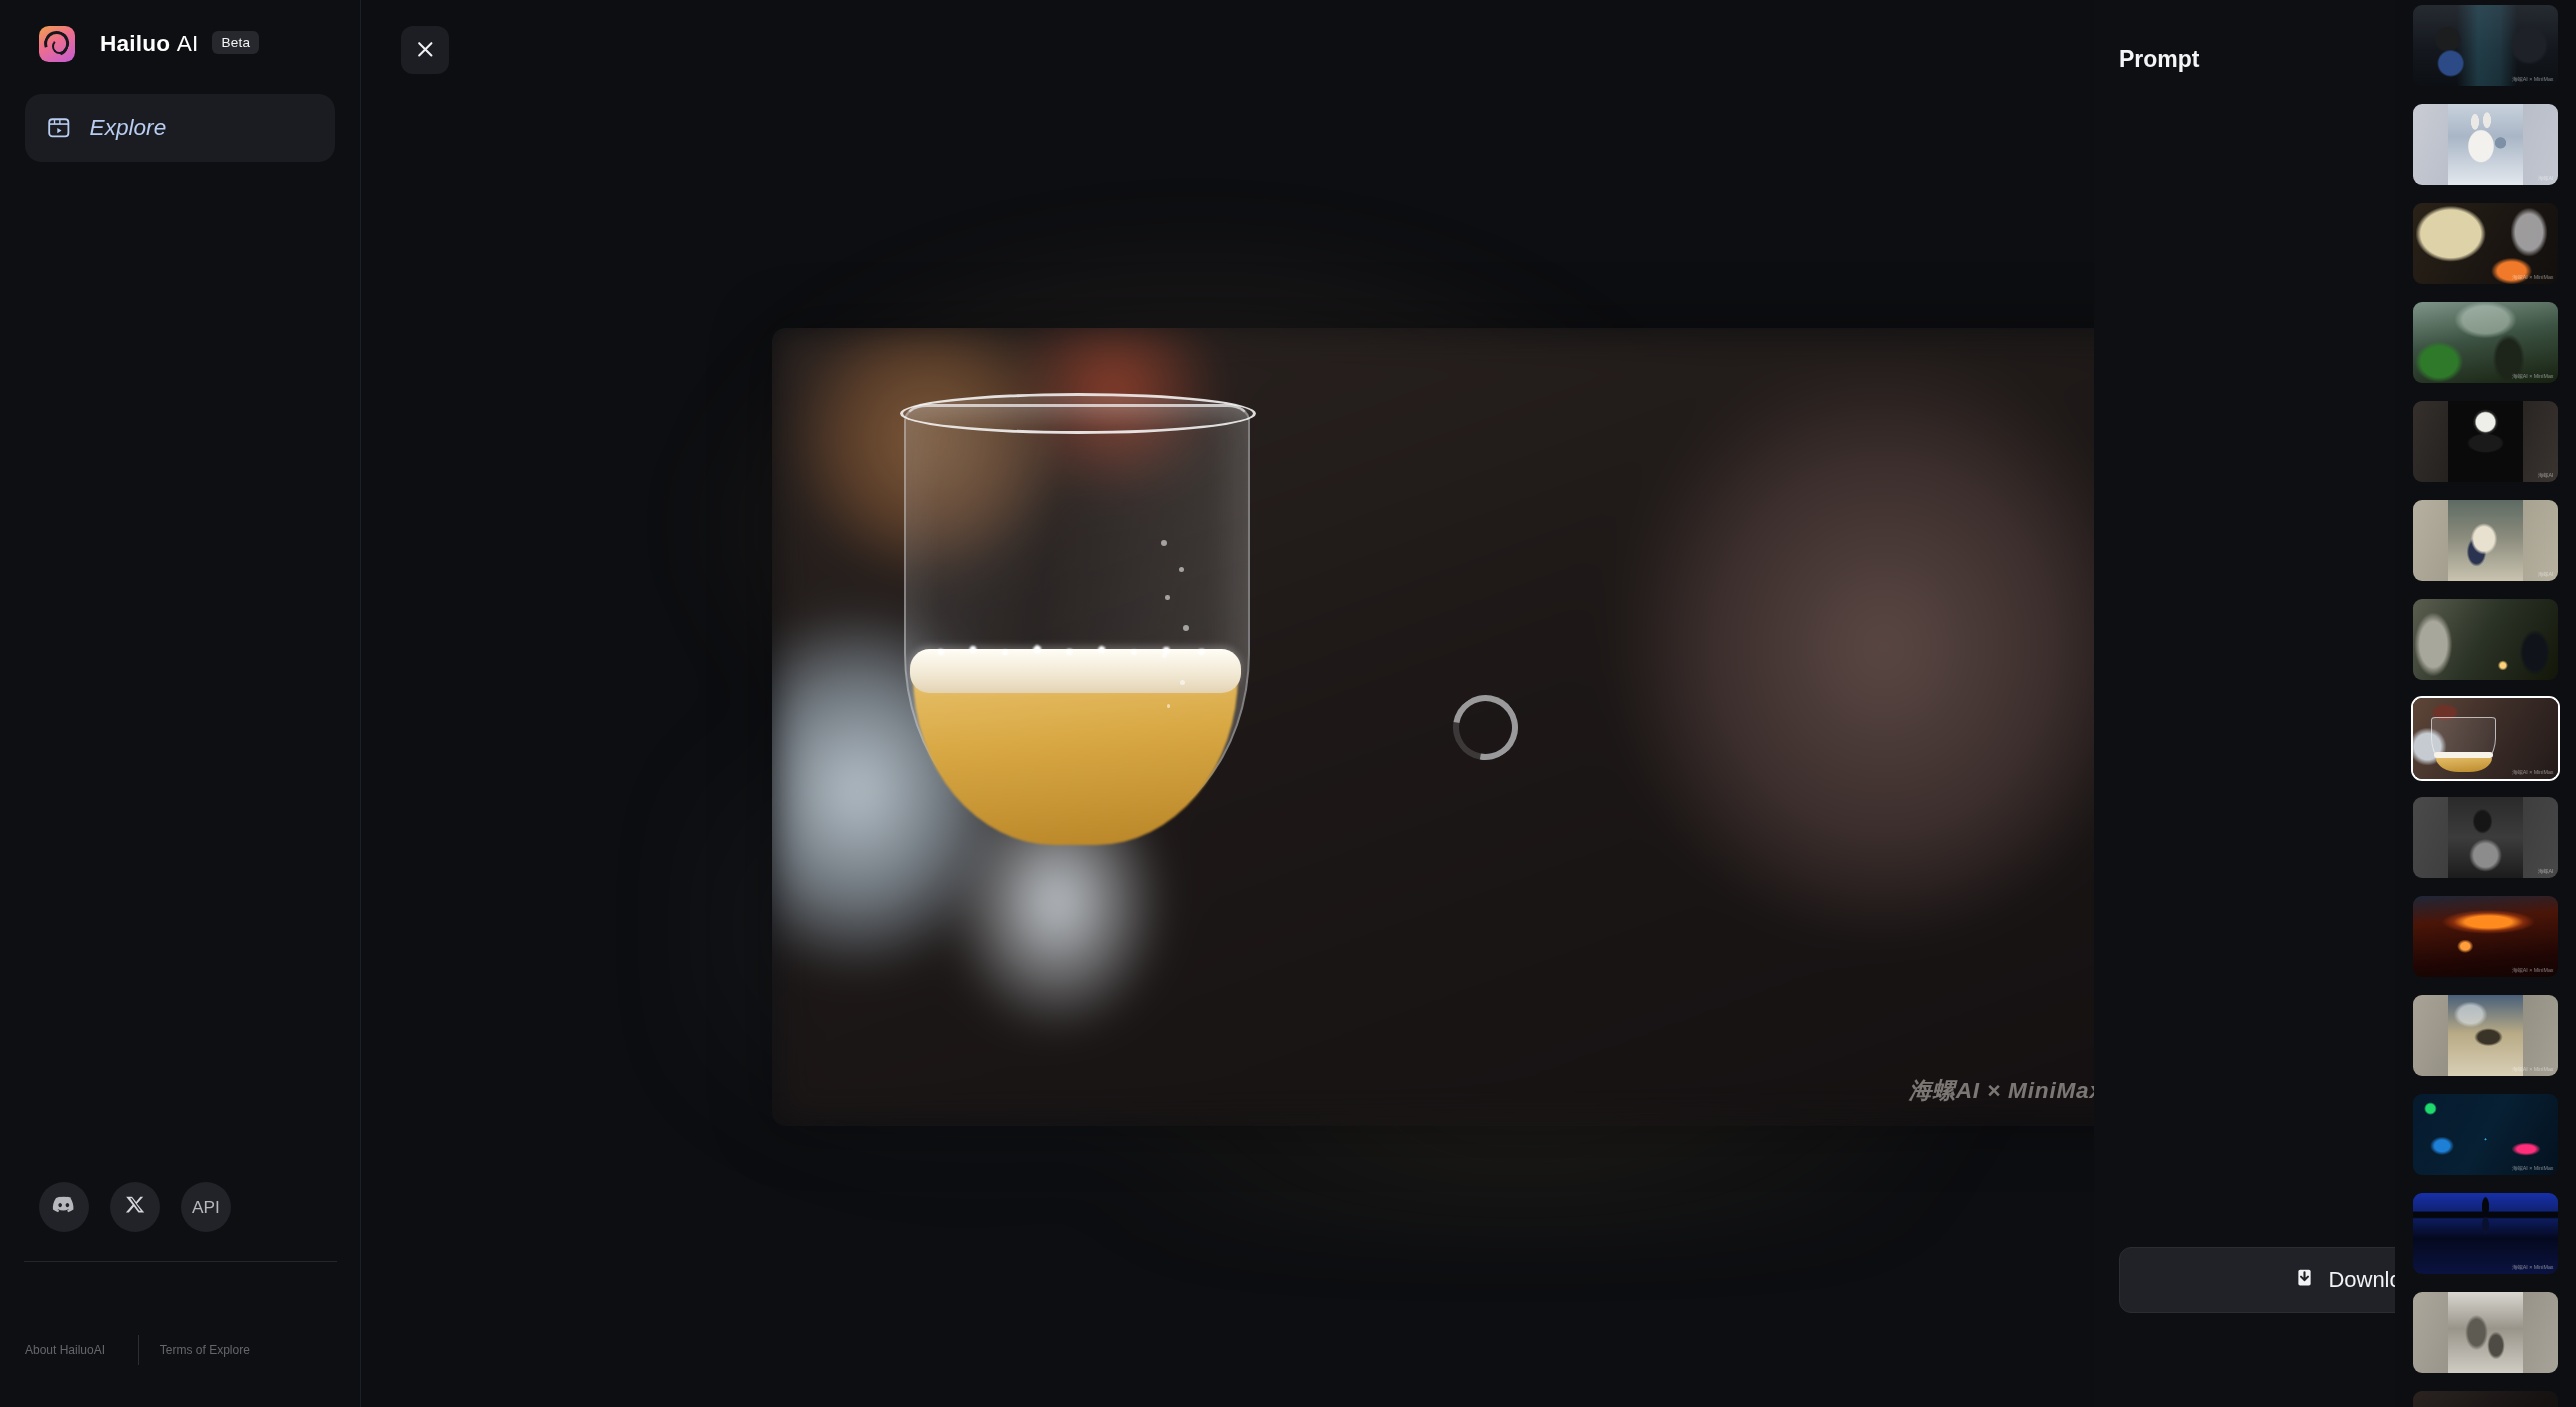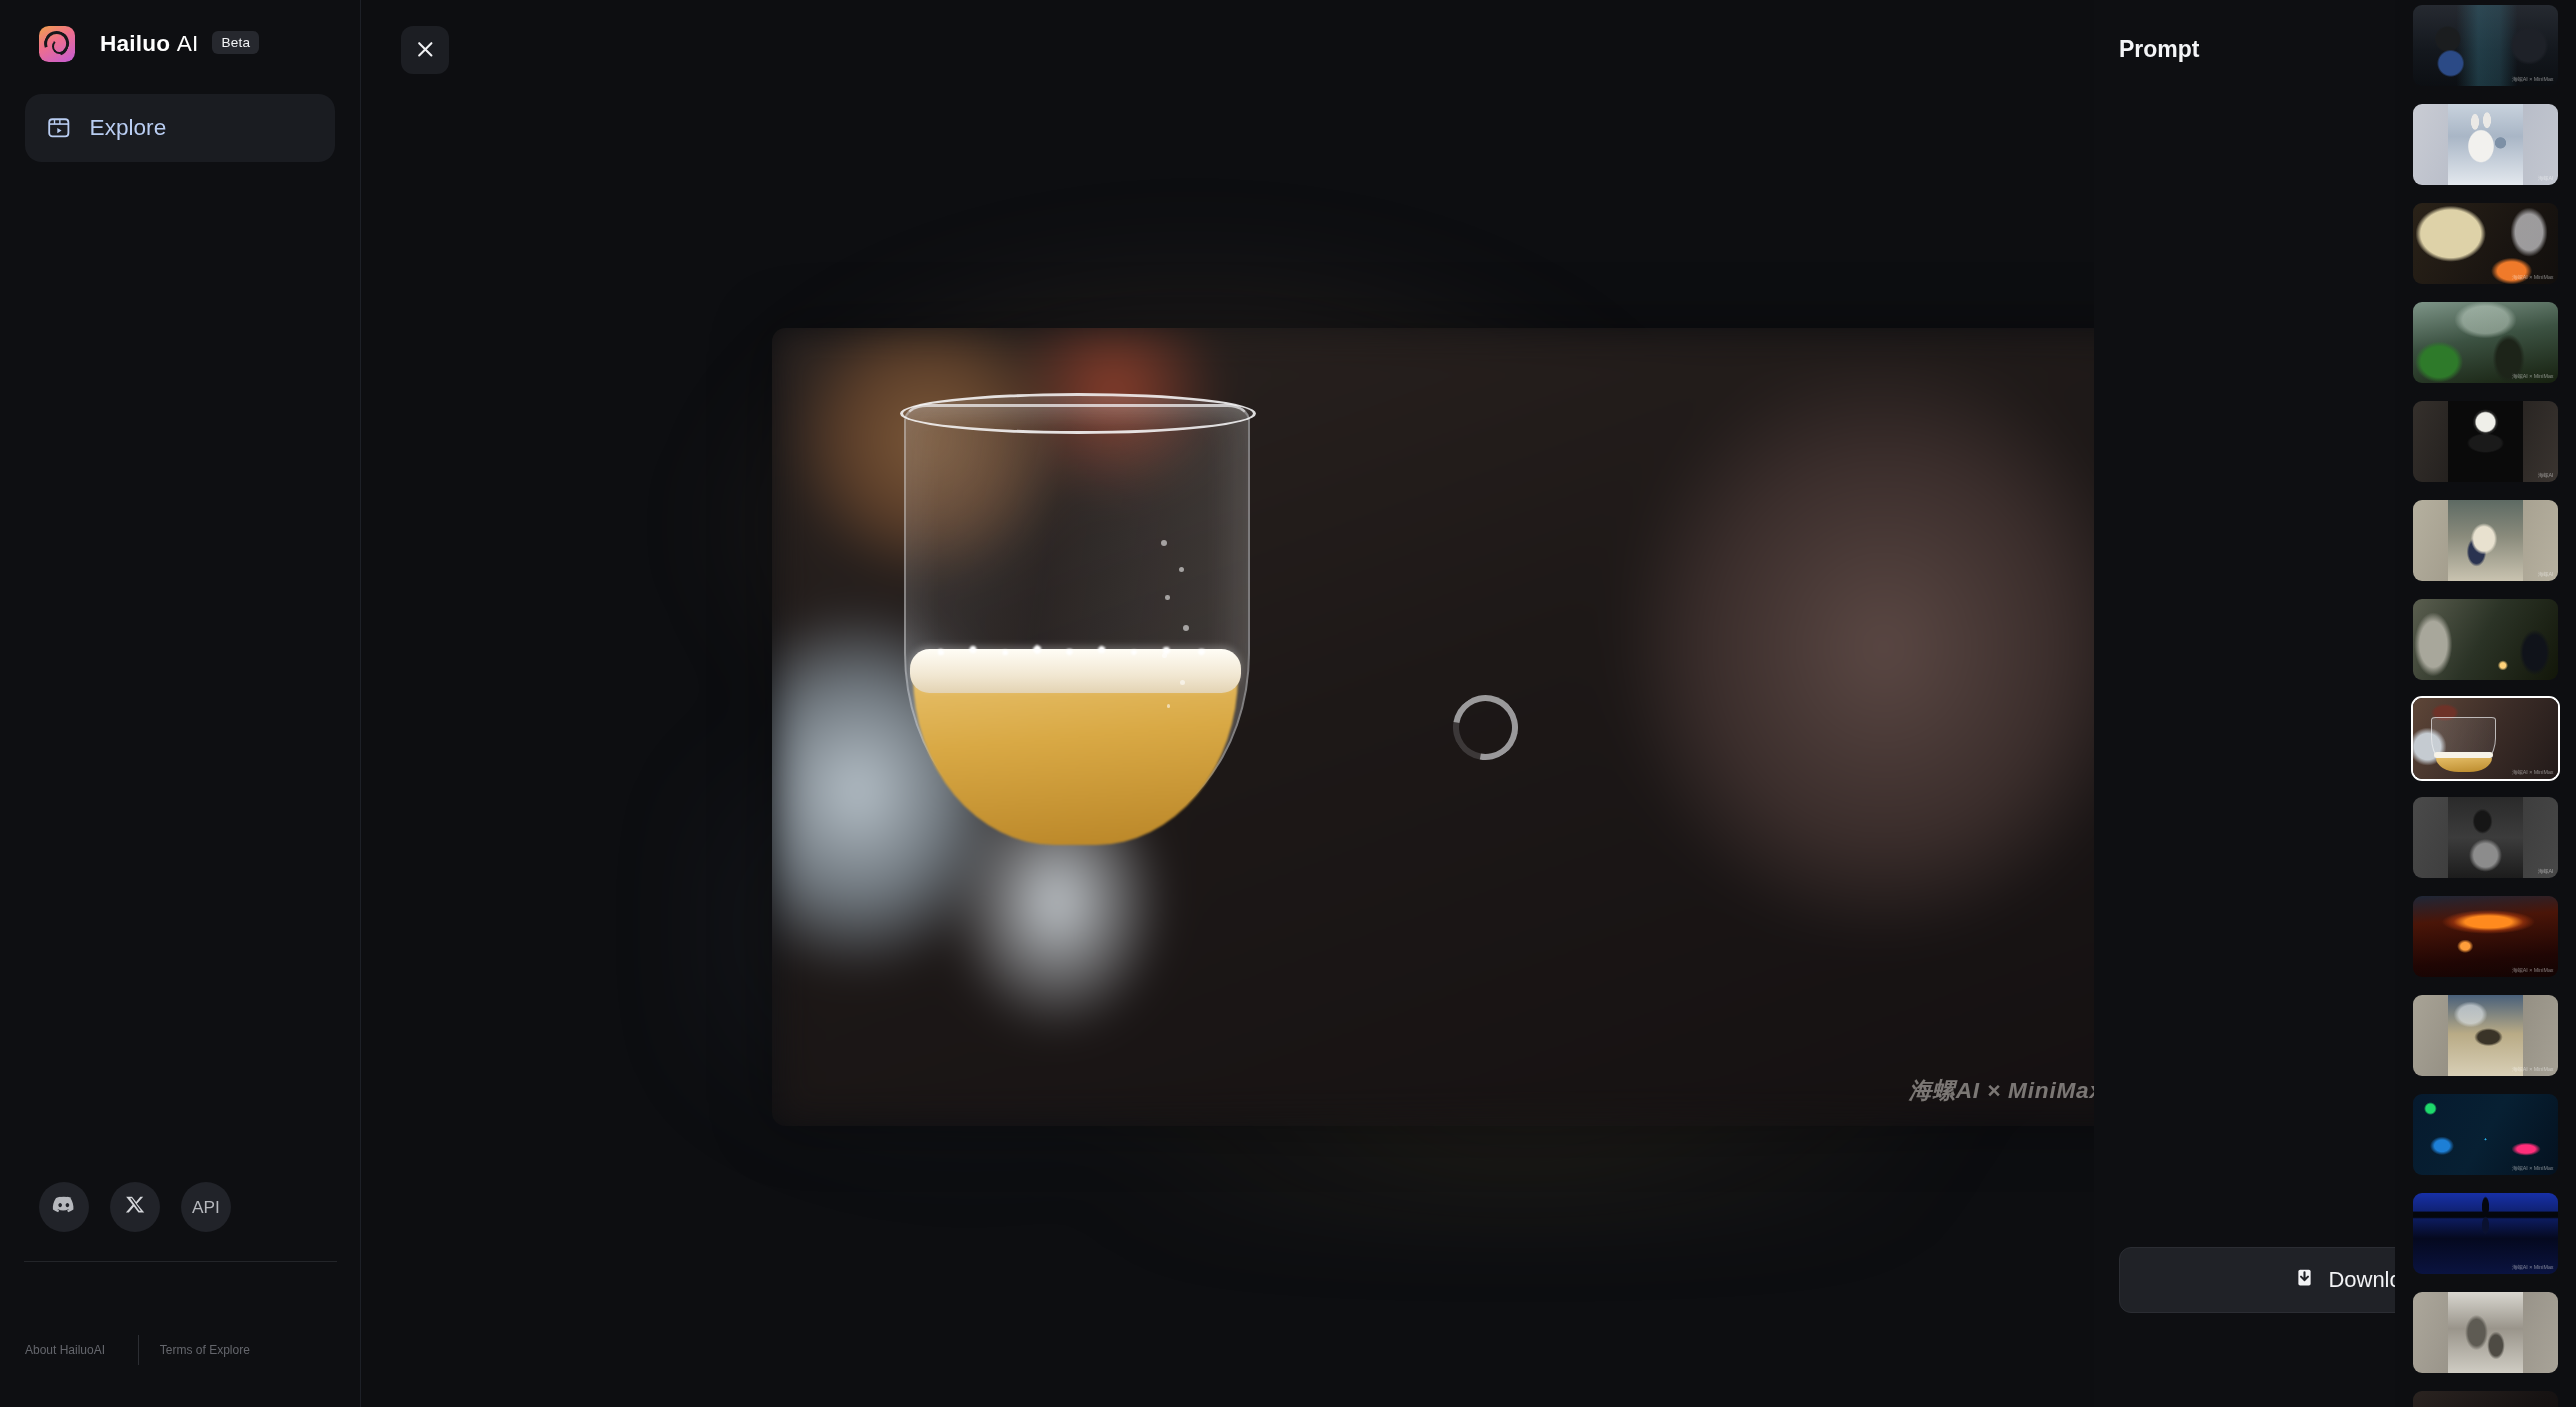--- a/index.html
+++ b/index.html
@@ -48,21 +48,21 @@
   .brand-text .ai { font-weight: 400; }
   .beta {
     margin-left: 7.5px;
     display: inline-block;
     background: #26282e; color: #f2f3f5;
     font-size: 13.6px; font-weight: 400;
     padding: 3.8px 9px; border-radius: 6px;
     vertical-align: 3.8px;
   }
 
-  .nav { margin-top: 34px; padding: 0 25px; }
+  .nav { margin-top: 34px; padding: 0 25px; font-style: italic; }
   .nav-item {
     display: flex; align-items: center; gap: 17.3px;
     height: 68px; padding: 0 20.3px;
     border-radius: 16.6px;
     color: #e9eaee;
     font-size: 22.6px;
     cursor: pointer;
   }
   .nav-item.active { background: #1a1c21; color: #b9cdf2; }
   .nav-item .ico { width: 27px; height: 27px; flex: 0 0 27px; display: flex; align-items: center; justify-content: center; }
@@ -214,21 +214,21 @@
   }
 
   
   .panel {
     position: relative;
     flex: 0 0 482px;
     width: 482px; height: 1407px;
     background: #0e0f12;
   }
   .panel-head {
-    display: flex; align-items: center; justify-content: space-between;
+    display: flex; align-items: flex-end; justify-content: space-between;
     padding: 27px 28px 0 25px;
   }
   .panel-title { font-size: 23px; font-weight: 700; color: #f4f5f7; }
   .copy-btn {
     display: flex; align-items: center; gap: 10.5px;
     background: #222429; color: #f2f3f5;
     border-radius: 10.5px;
     padding: 10.5px 19.6px;
     font-size: 20.3px; cursor: pointer;
   }

